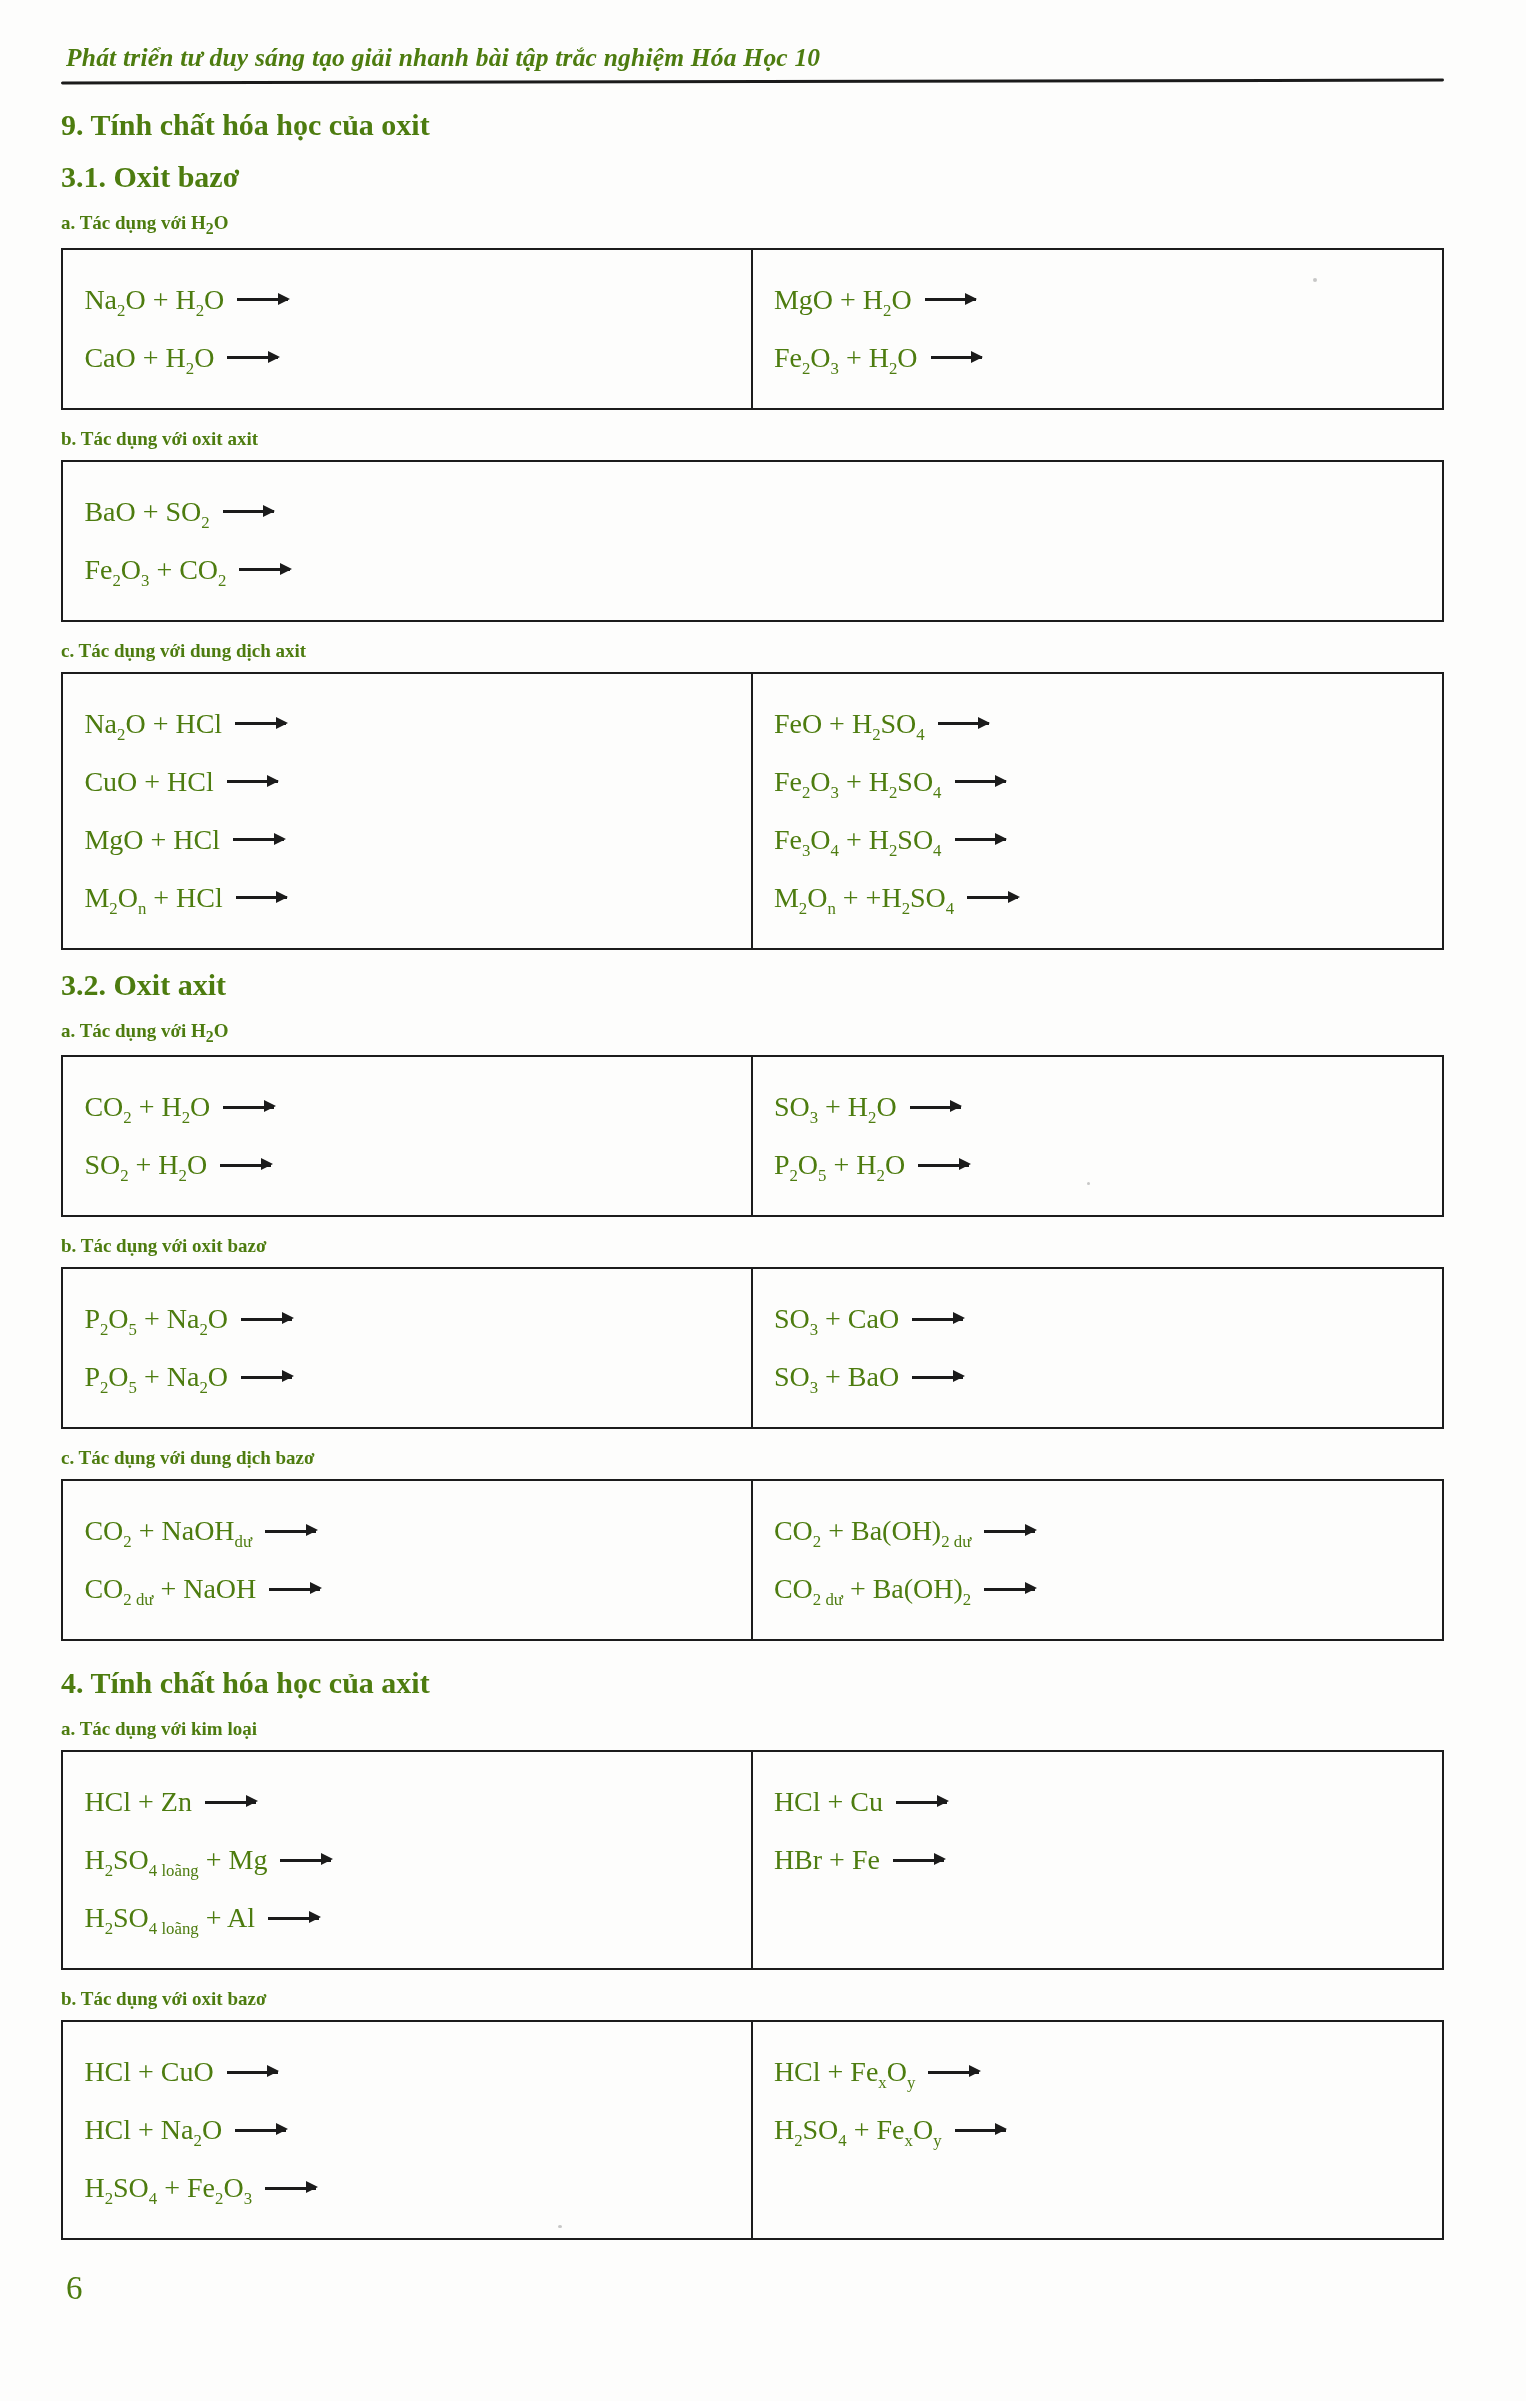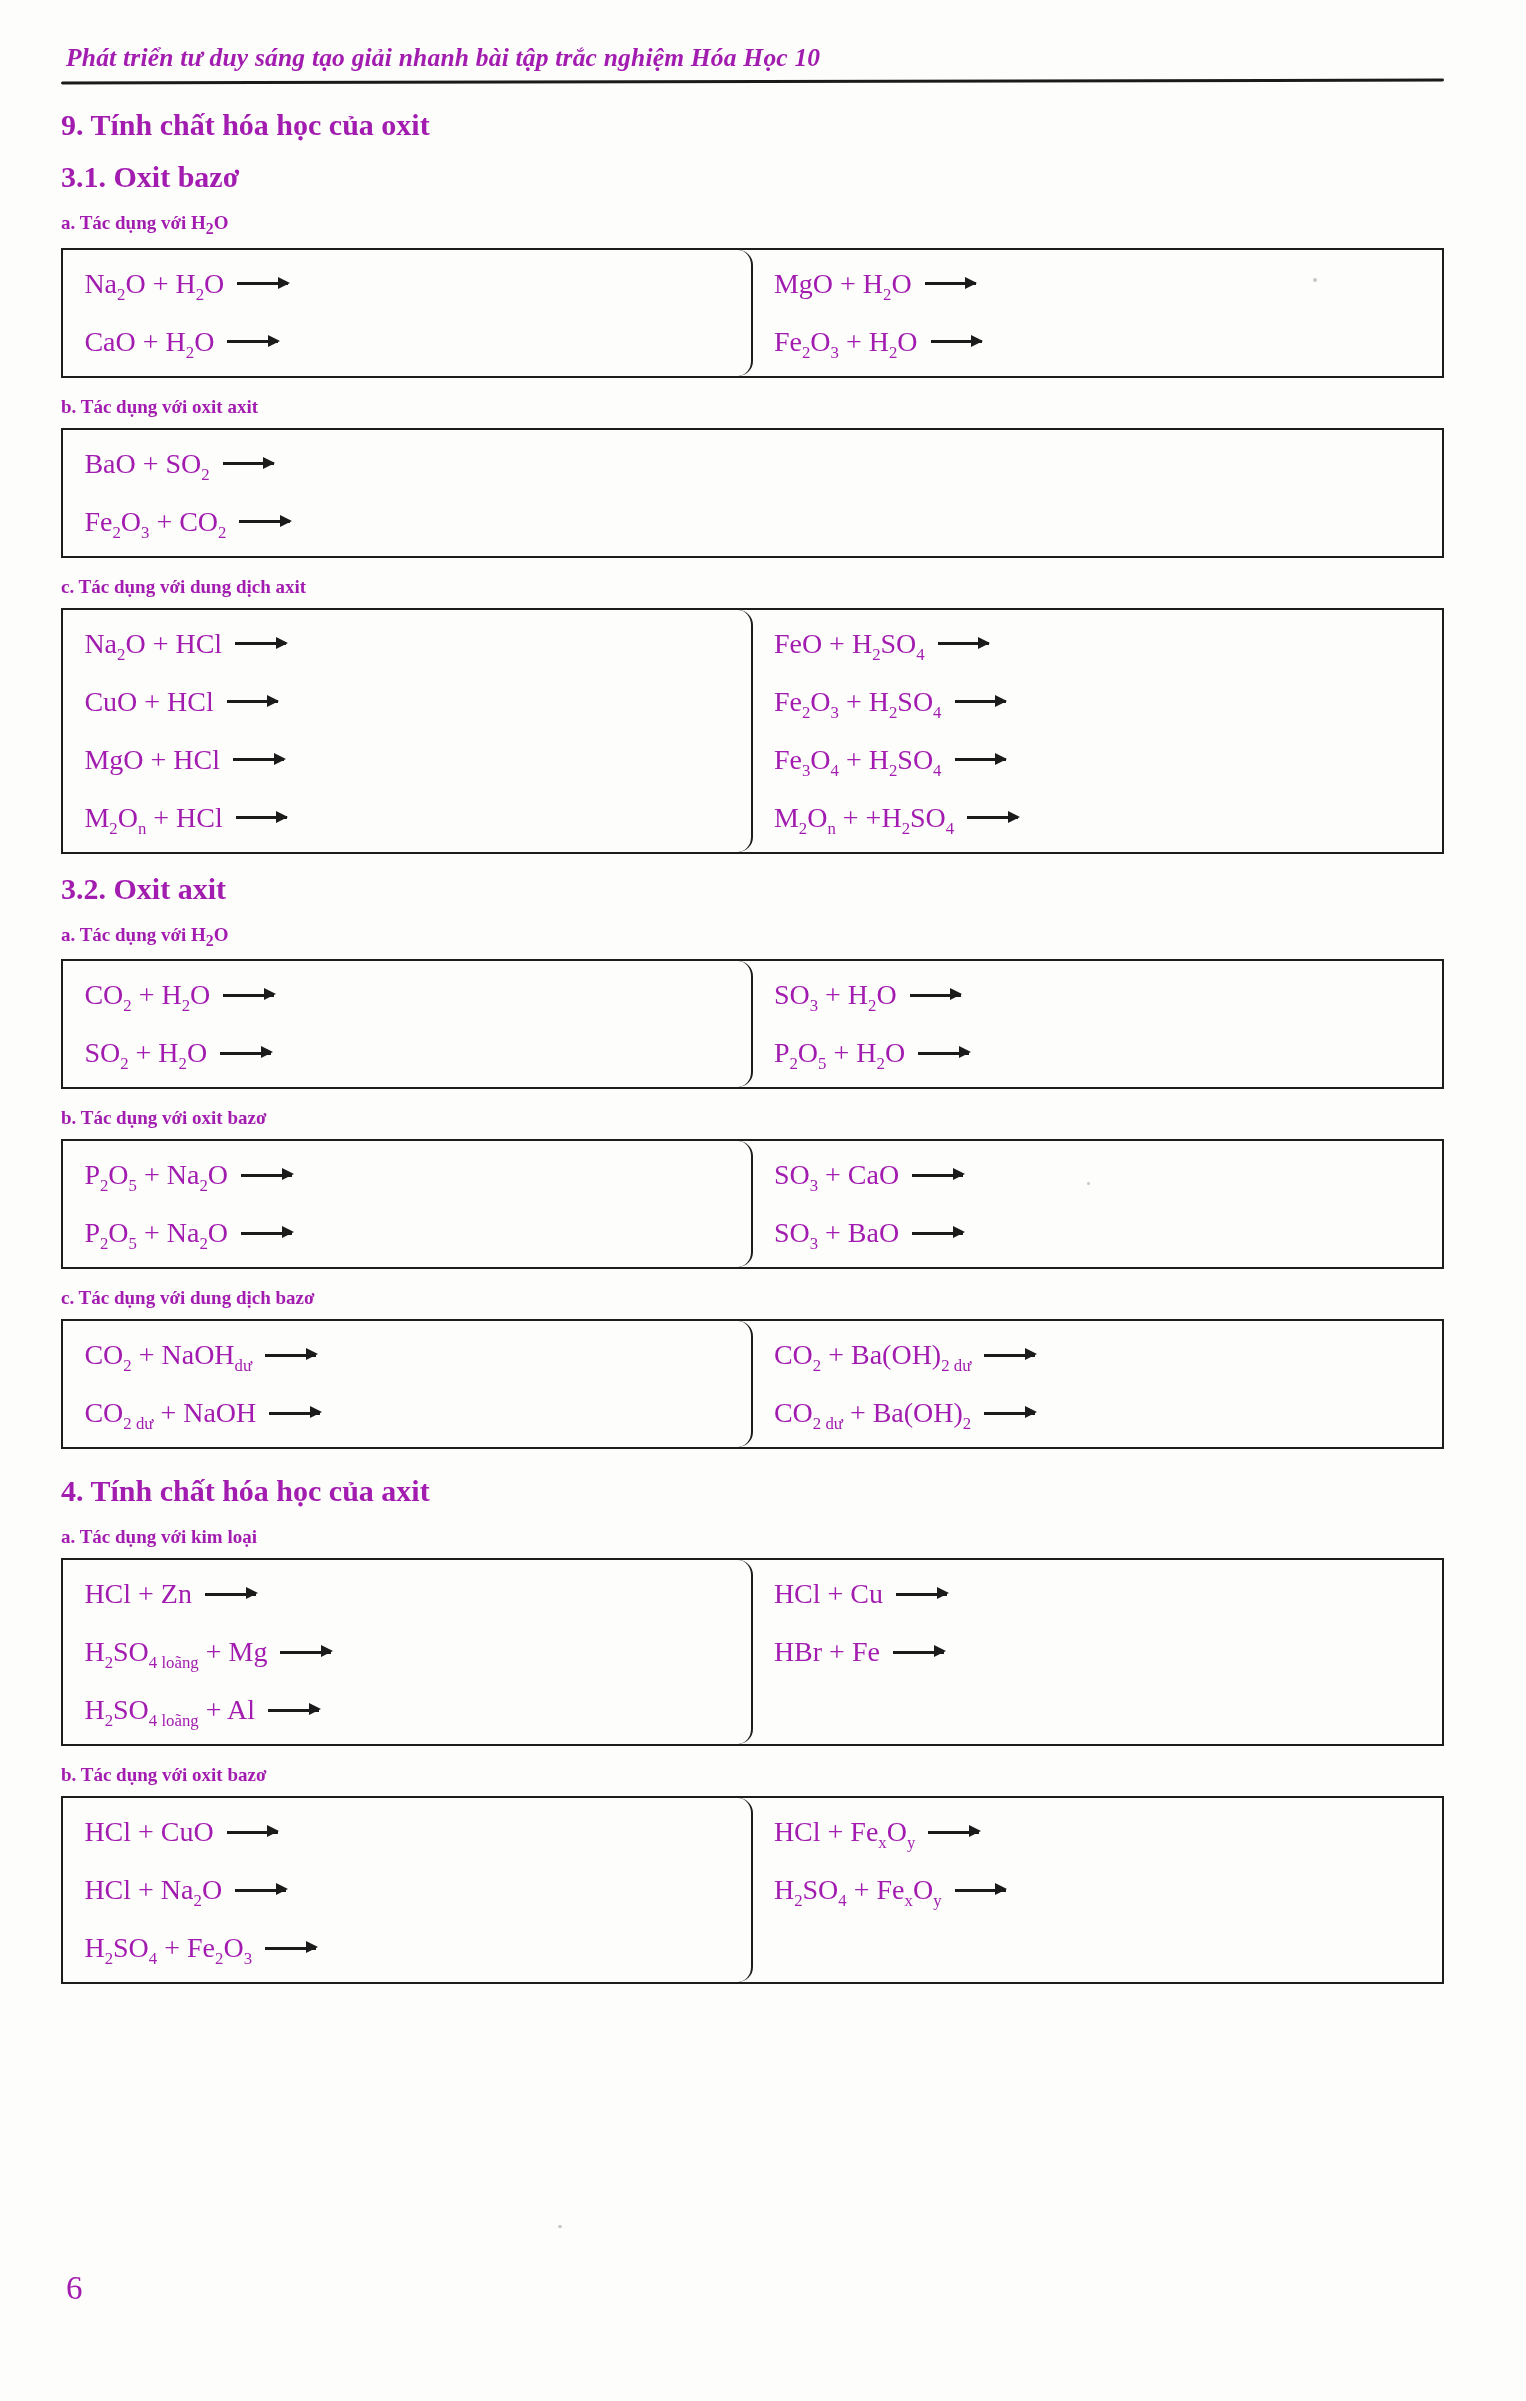--- a/index.html
+++ b/index.html
@@ -3,21 +3,21 @@
 <meta charset="utf-8">
 <style>
   html,body{margin:0;padding:0;background:#ffffff;}
   .page{
     position:relative;
     width:1526px;height:2401px;
     box-sizing:border-box;
     background:#fdfdfc;
     padding:43px 82px 0 61px;
     font-family:"Liberation Serif", serif;
-    color:#a21caf;
+    color:#4d7c0f;
     overflow:hidden;
   }
   .running-head{
     font-style:italic;
     font-weight:700;
     font-size:25.5px;
     letter-spacing:0.2px;
     padding-left:5px;
   }
   .head-rule{
@@ -30,21 +30,21 @@
   .hd{font-weight:700;}
   .h1{font-size:30px;margin:25px 0 6.6px;}
   .h2{font-size:30px;margin:18px 0 5px;}
   .h3{font-size:19px;margin:18px 0 10px;}
   .eq-table{
     display:flex;
     border:2.5px solid #1c1c1c;
     margin:5px 0 16.4px;
     background:#fdfdfc;
   }
-  .col{width:50%;box-sizing:border-box;padding:5px 0;border-radius:15px;}
+  .col{width:50%;box-sizing:border-box;padding:21px 0;}
   .col.left{border-right:2.5px solid #1c1c1c;}
   .eq-row{
     min-height:58px;
     display:flex;
     align-items:center;
     padding-left:21.4px;
     font-size:28px;
     white-space:nowrap;
   }
   .eq sub.sub{

